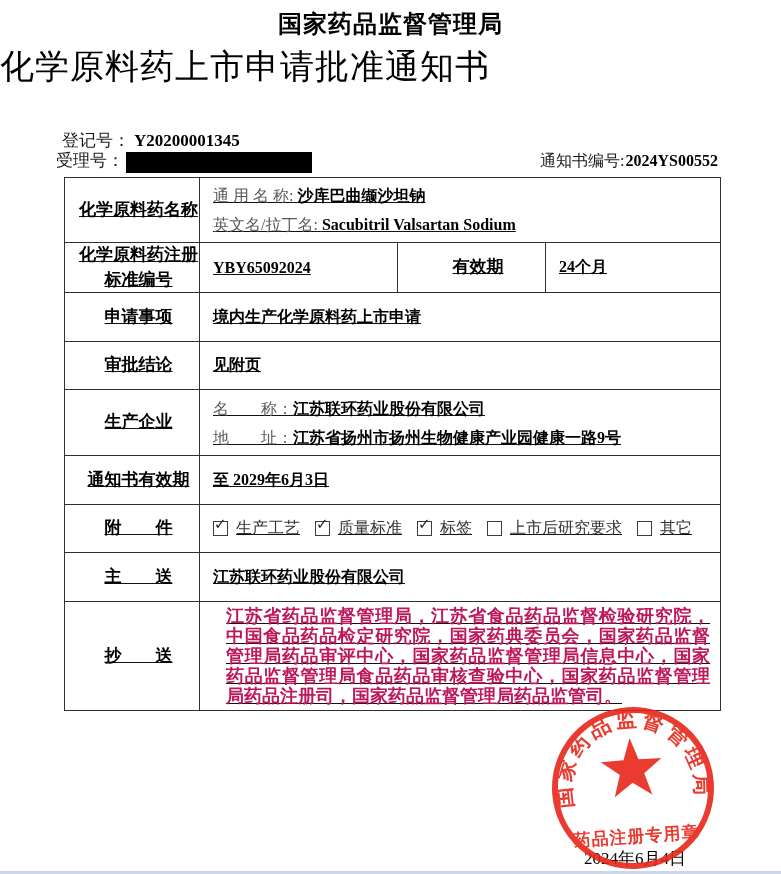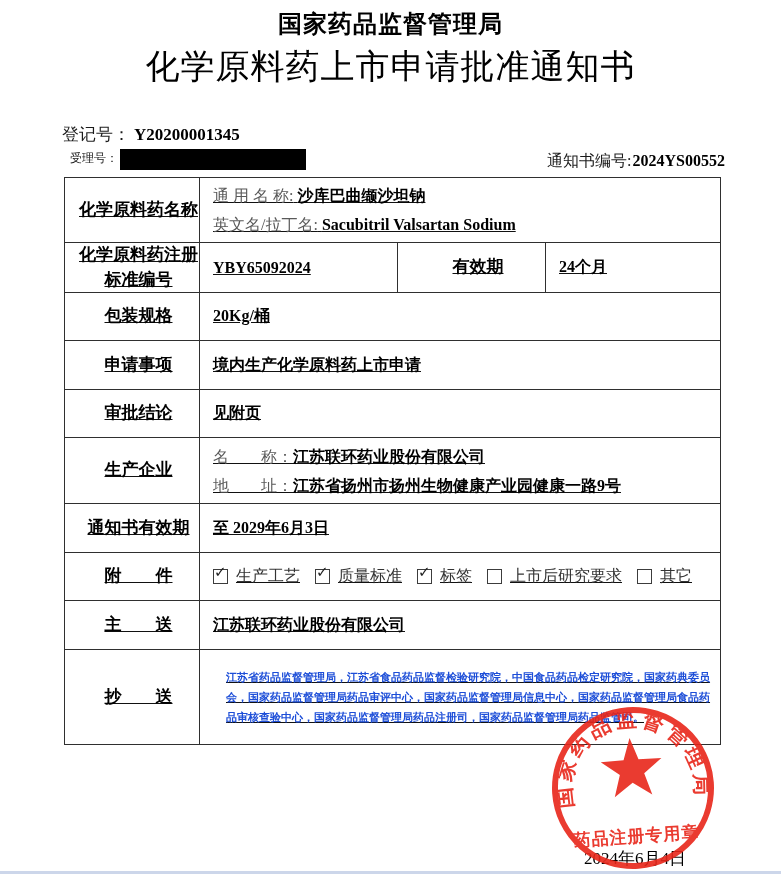--- a/index.html
+++ b/index.html
@@ -15,36 +15,35 @@
 
   
   .org-title{
     position:absolute;top:8px;left:0;width:781px;
     text-align:center;
     font-family:"Liberation Sans","DejaVu Sans",sans-serif;
     font-weight:bold;font-size:24px;letter-spacing:1px;color:#000;
   }
   .doc-title{
     position:absolute;top:44px;left:0;width:781px;margin:0;
-    text-align:center;
     font-family:"Liberation Serif","DejaVu Serif",serif;
     font-weight:normal;font-size:34px;letter-spacing:1px;color:#000;
   }
 
   
-  .meta-reg{position:absolute;left:62px;top:123px;font-size:17px;}
-  .meta-acc{position:absolute;left:70px;top:149px;font-size:12px;}
+  .meta-reg{position:absolute;left:62px;top:129px;font-size:17px;}
+  .meta-acc{position:absolute;left:56px;top:149px;font-size:17px;}
   .meta-label{color:#1a1a1a;}
   .meta-value{font-weight:bold;color:#000;margin-left:4px;font-family:"Liberation Serif",serif;}
   .redaction{
     display:inline-block;vertical-align:middle;
     width:186px;height:21px;background:#000;margin-left:2px;
   }
   .notice-no{
-    position:absolute;top:151px;right:56px;font-size:16px;text-align:right;
+    position:absolute;top:151px;right:63px;font-size:16px;text-align:right;
   }
   .notice-no .meta-value{margin-left:1px;}
 
   
   table.doc{
     position:absolute;left:64px;top:177px;width:656px;
     border-collapse:collapse;table-layout:fixed;
     border:1.5px solid #2f2f2f;
     font-size:16px;
     text-decoration:underline;
@@ -60,21 +59,21 @@
     font-weight:bold;font-size:17px;color:#000;
     line-height:1.45;
   }
   .val{font-weight:bold;color:#000;text-align:right;}
   .sub{color:#595959;font-weight:normal;}
   .twoline div{line-height:29px;}
   tr.h65{height:65px;} tr.h50{height:50px;} tr.h48{height:48px;}
   tr.h49{height:49px;} tr.h66{height:66px;} tr.h95{height:95px;} tr.h62{height:62px;}
 
   .cc-text{
-    font-size:11px;line-height:20px;font-weight:bold;color:#1d4ed8;
+    font-size:18px;line-height:20px;font-weight:bold;color:#be185d;
     text-align:justify;padding:4px 10px 4px 13px;display:block;
   }
   td.cc-cell{padding:0;vertical-align:middle;}
 
   
   .att-wrap{display:flex;align-items:center;gap:15px;flex-wrap:nowrap;}
   .att-item{display:inline-flex;align-items:center;white-space:nowrap;color:#333;font-size:16px;}
   .cb{
     display:inline-block;position:relative;
     width:13px;height:13px;border:1.5px solid #3c3c3c;
@@ -147,24 +146,20 @@
     <tr class="h50">
       <td class="lbl">
         <div>化学原料药注册</div>
         <div>标准编号</div>
       </td>
       <td><span class="val">YBY65092024</span></td>
       <td class="lbl">有效期</td>
       <td><span class="val">24个月</span></td>
     </tr>
 
-    <tr class="h48">
-      <td class="lbl">包装规格</td>
-      <td colspan="3"><span class="val">20Kg/桶</span></td>
-    </tr>
 
     <tr class="h49">
       <td class="lbl">申请事项</td>
       <td colspan="3"><span class="val">境内生产化学原料药上市申请</span></td>
     </tr>
 
     <tr class="h48">
       <td class="lbl">审批结论</td>
       <td colspan="3"><span class="val">见附页</span></td>
     </tr>

